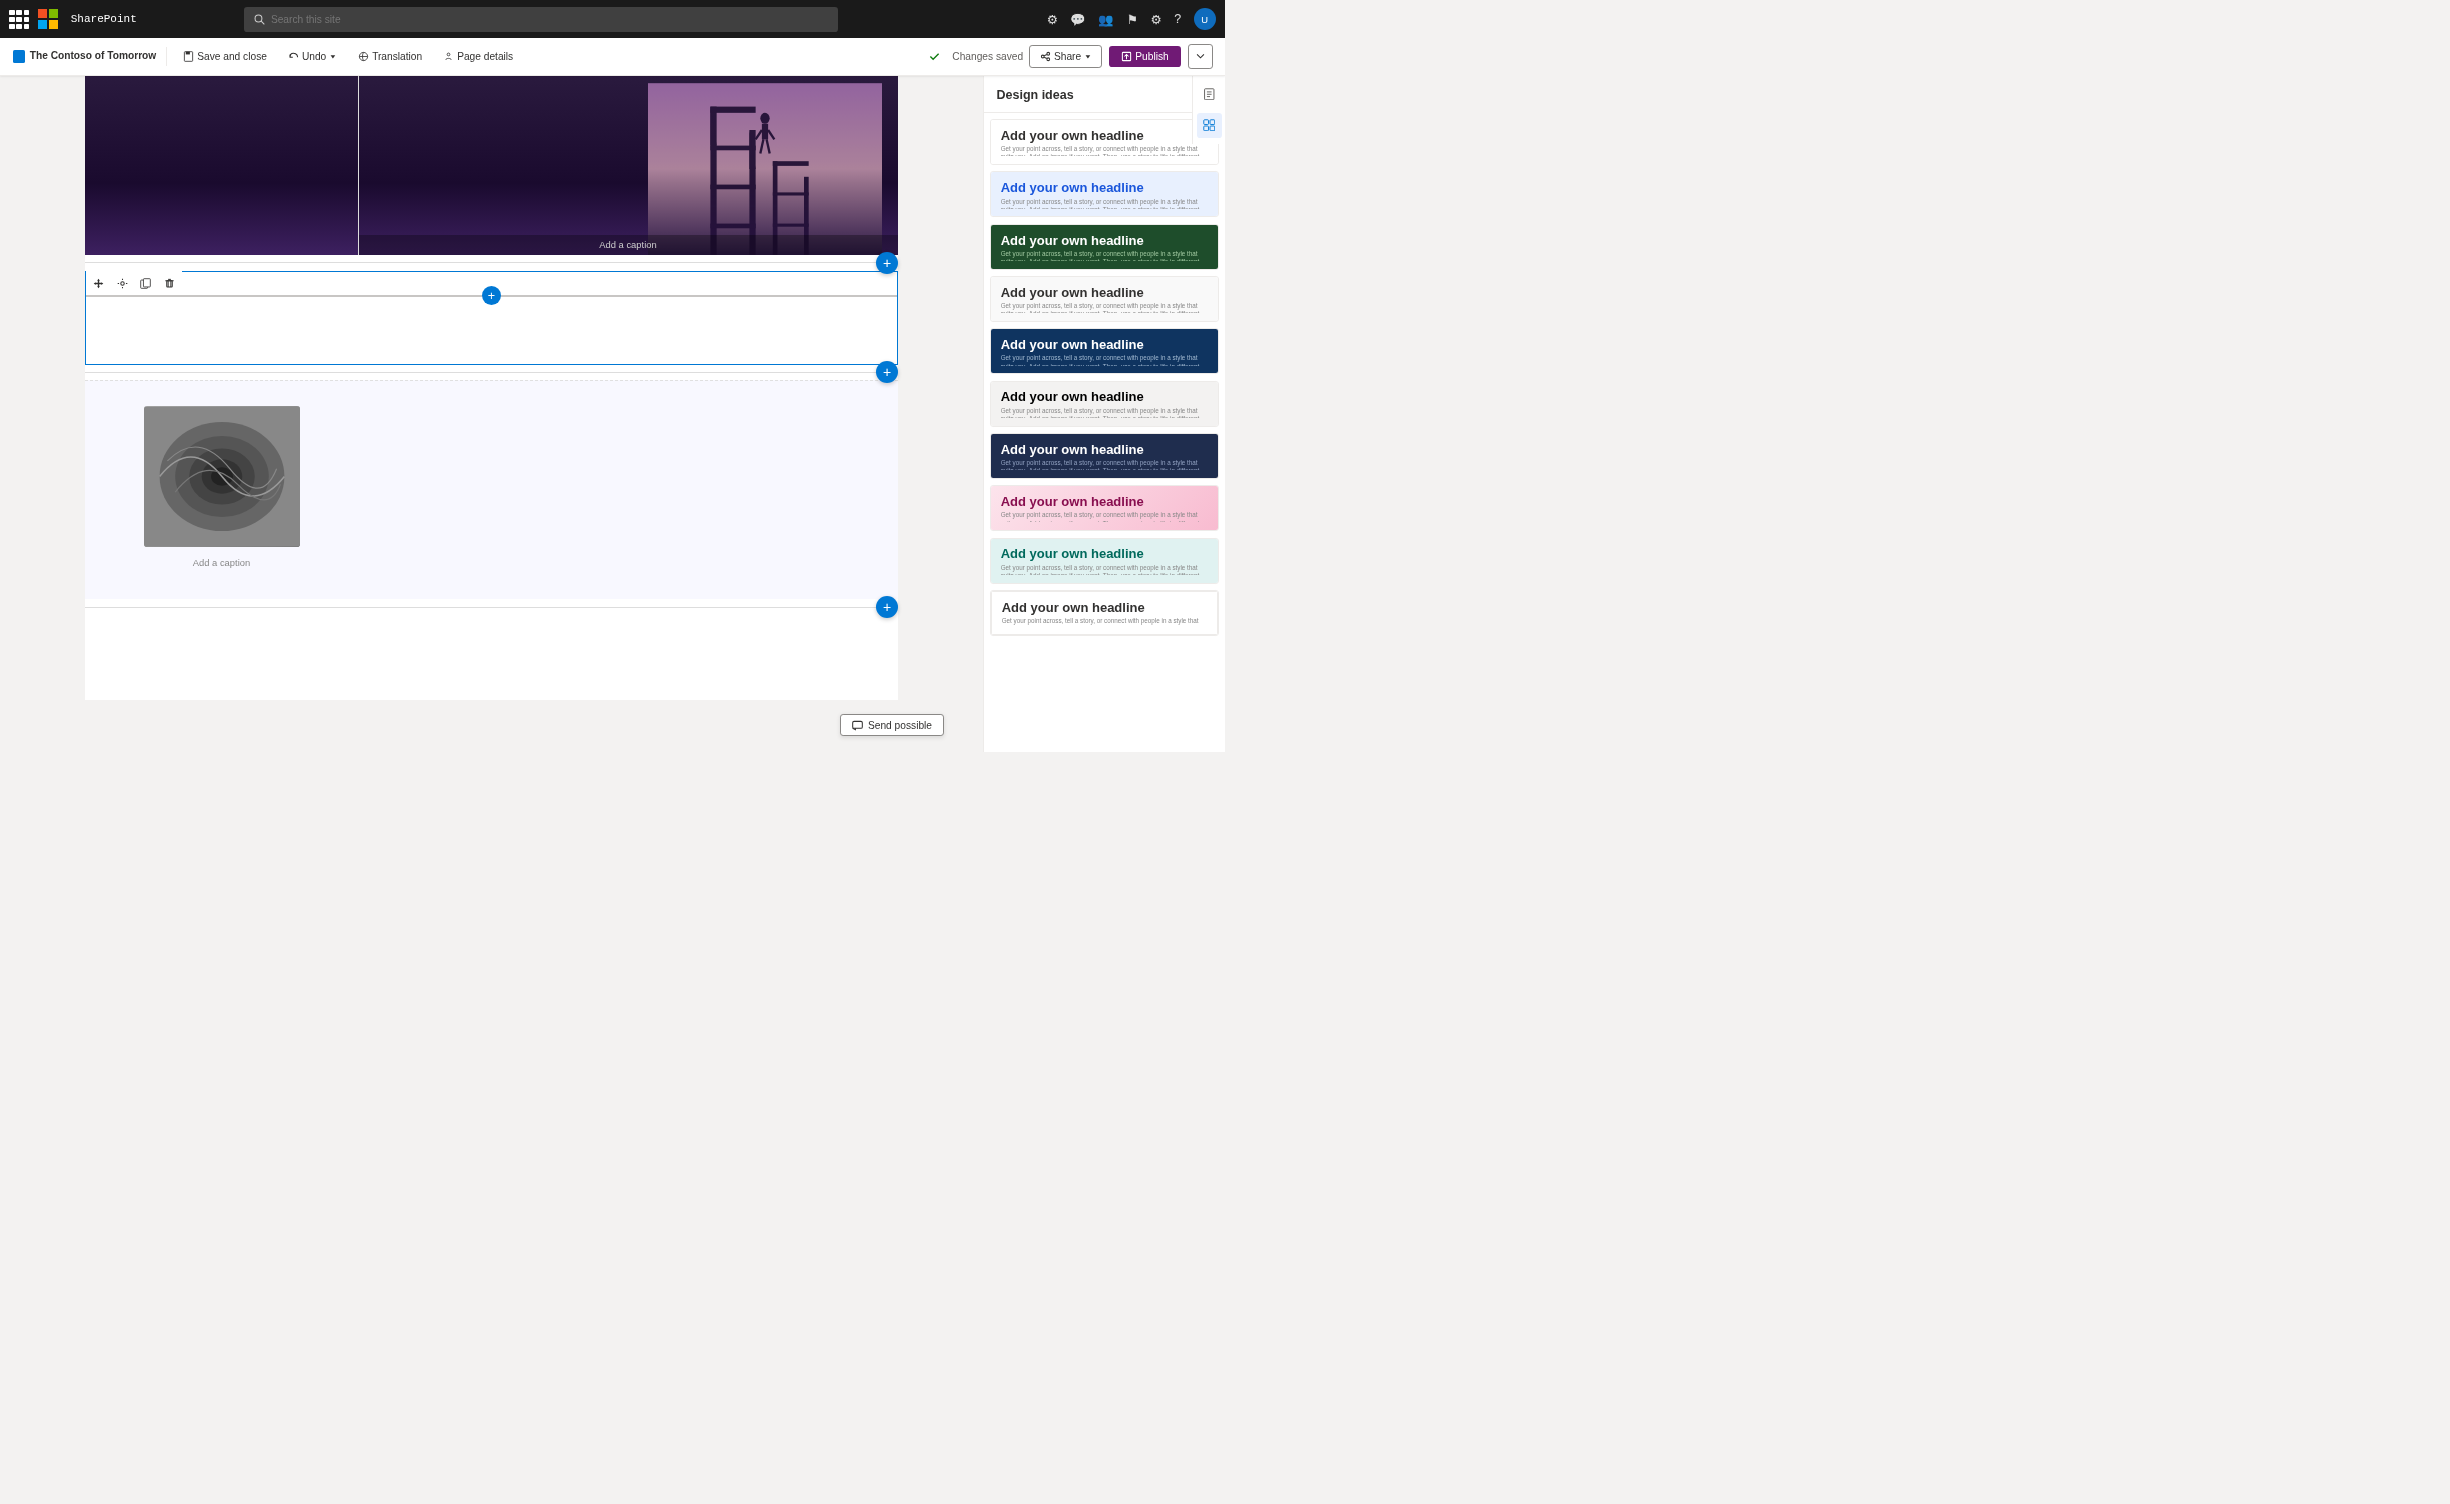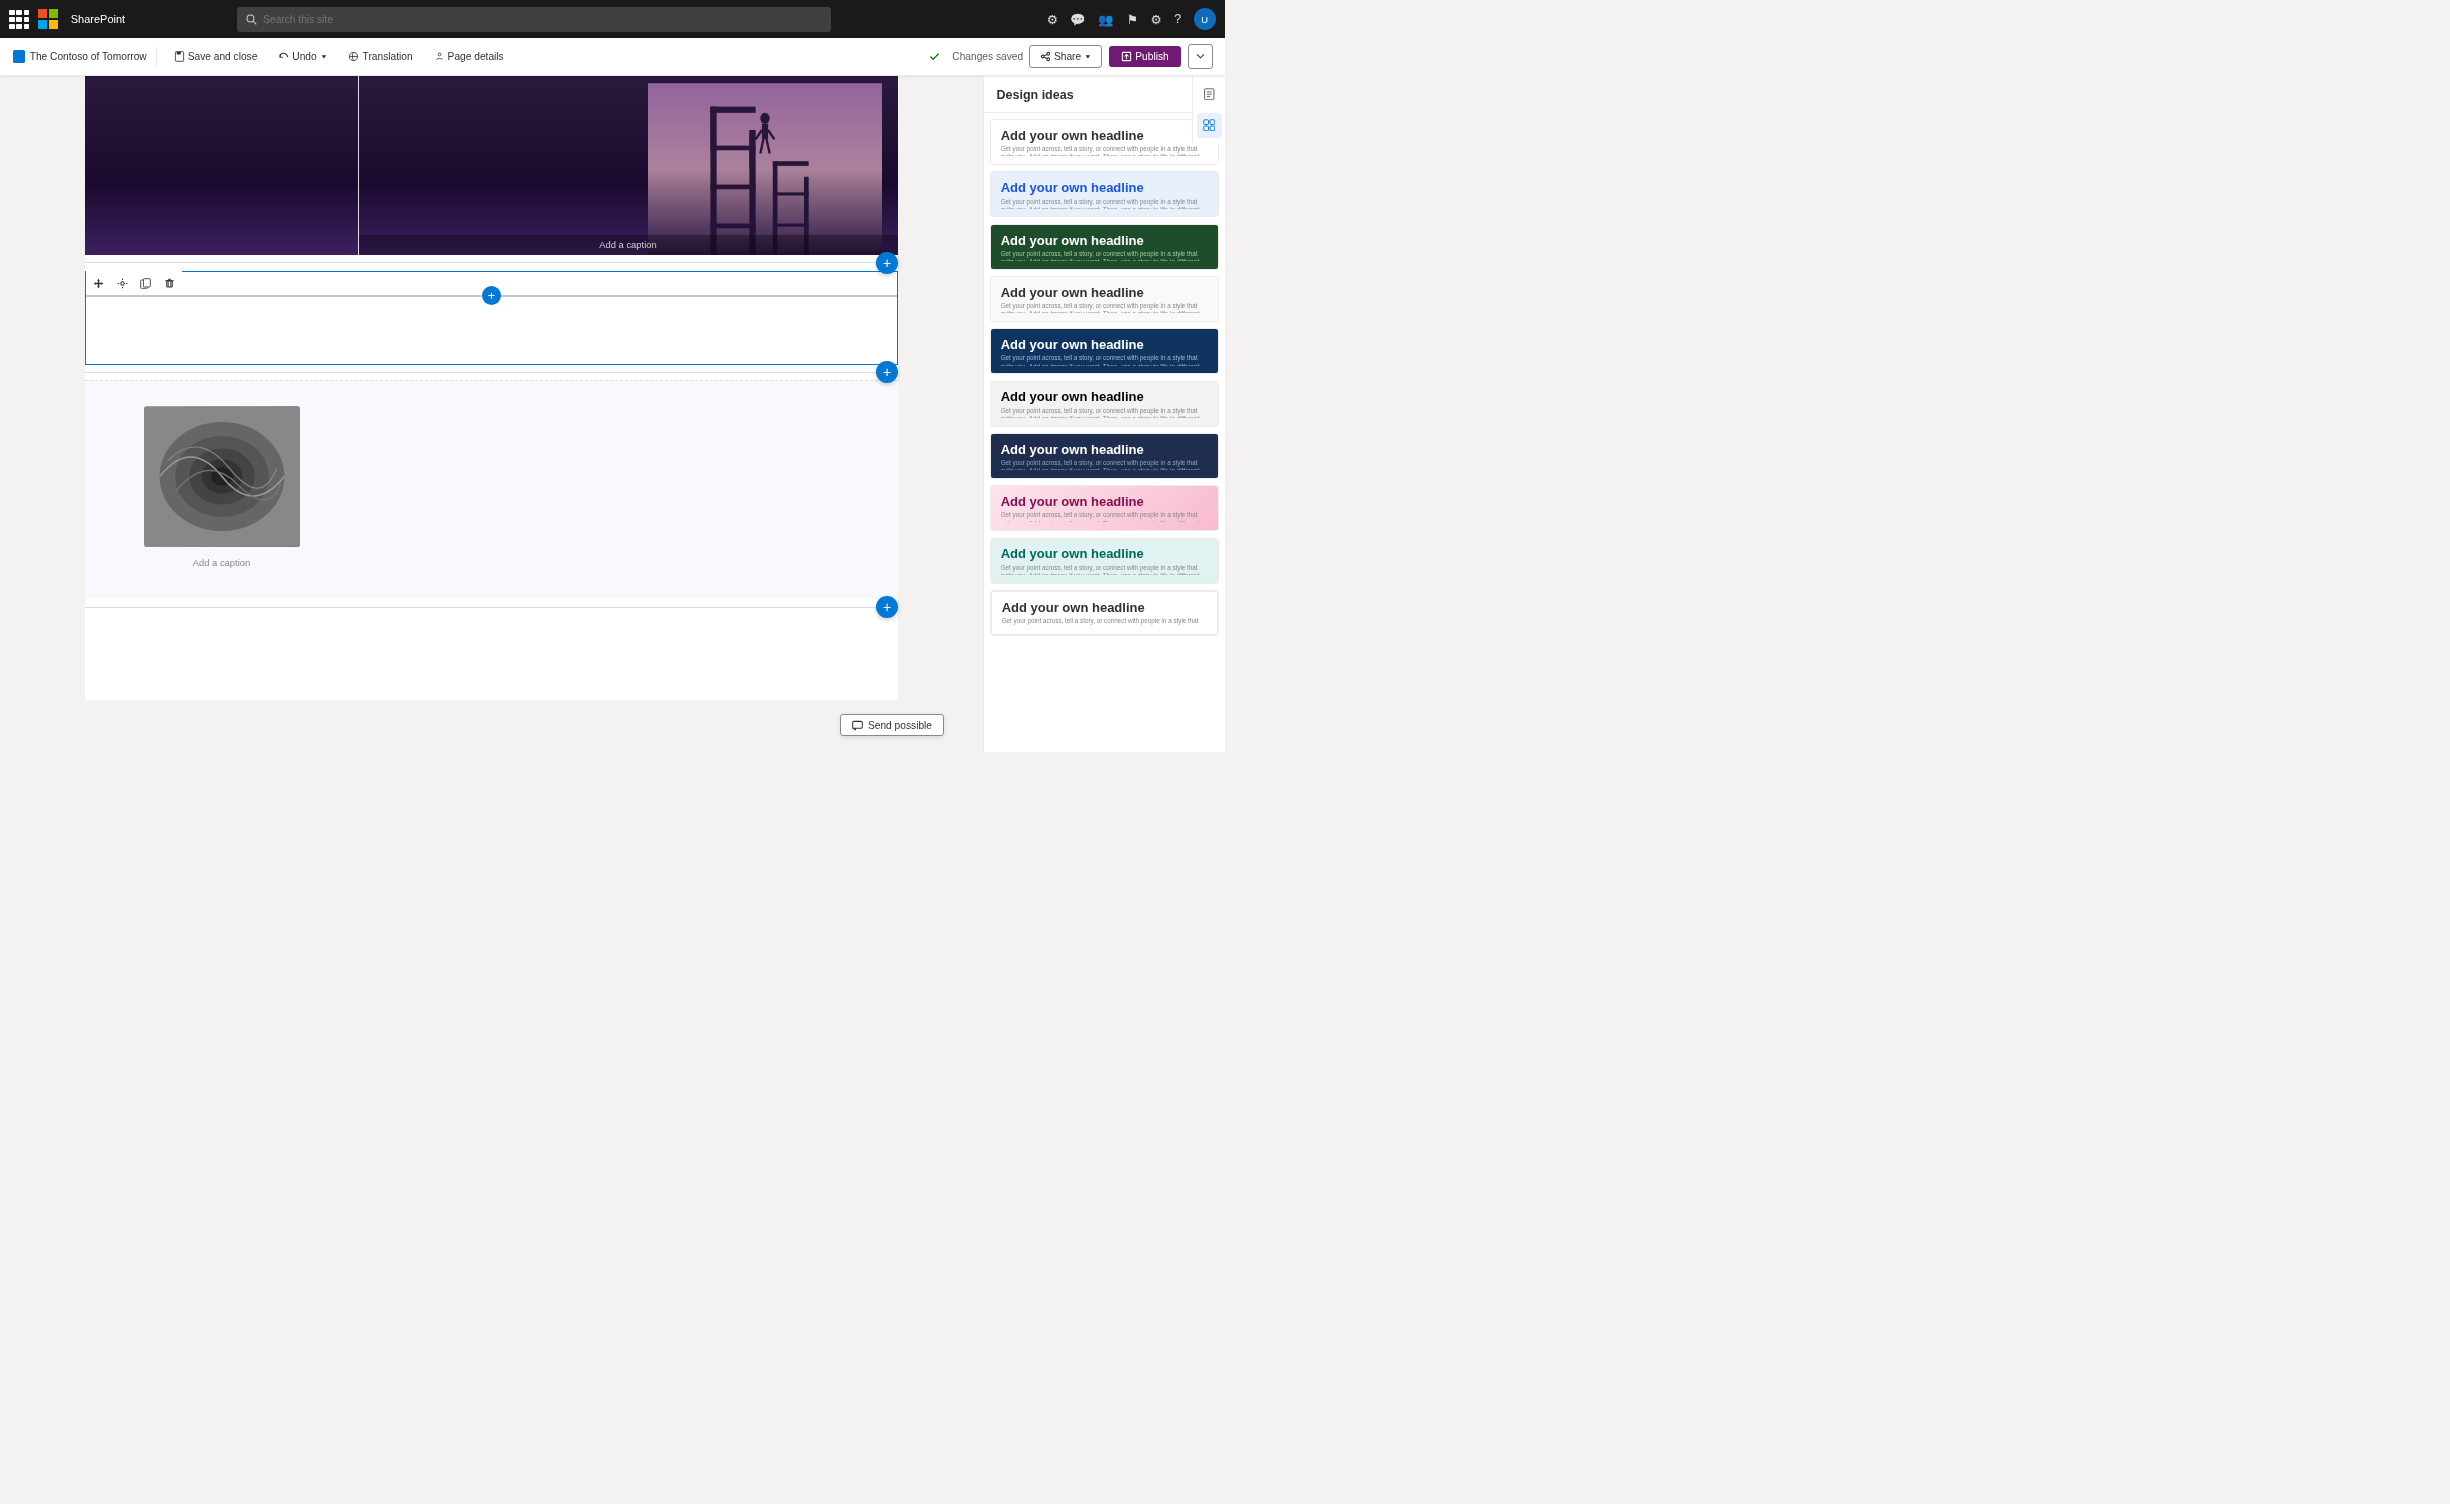--- a/index.html
+++ b/index.html
@@ -23,21 +23,21 @@
       cursor: pointer;
     }
     .waffle-dot { width: 5.5px; height: 5.5px; background: #fff; border-radius: 0.8px; }
     .ms-logo { display: flex; gap: 1.6px; margin-left: 3.1px; }
     .ms-logo-sq { width: 9.4px; height: 9.4px; }
     .ms-logo-sq.red { background: #f25022; }
     .ms-logo-sq.green { background: #7fba00; }
     .ms-logo-sq.blue { background: #00a4ef; }
     .ms-logo-sq.yellow { background: #ffb900; }
     .ms-logo-wrap { display: grid; grid-template-columns: 9.4px 9.4px; grid-template-rows: 9.4px 9.4px; gap: 1.6px; }
-    .app-name { color: #fff; font-size: 11px; margin-left: 6.3px; }
+    .app-name { color: #fff; font-size: 11px; margin-left: 6.3px; font-family: Liberation Mono, monospace; }
     .search-bar {
       flex: 1; max-width: 594px; margin: 0 auto;
       background: #404040;
       border-radius: 3.1px;
       display: flex; align-items: center;
       padding: 0 9.4px; height: 25px;
       color: #ccc; font-size: 10.2px; gap: 6.3px;
     }
     .search-bar input {
       background: transparent; border: none; outline: none;
@@ -54,22 +54,22 @@
       align-items: center;
       padding: 0 12.5px;
       gap: 6.3px;
       position: fixed;
       top: 38px; left: 0; right: 0;
       z-index: 99;
       border-bottom: 0.8px solid #edebe9;
       box-shadow: 0 0.8px 2.3px rgba(0,0,0,0.1);
     }
     .toolbar-brand {
-      display: flex; align-items: center; gap: 4.7px;
-      font-size: 10.2px; color: #323130;
+      display: flex; align-items: flex-start; gap: 4.7px;
+      font-size: 10.2px; color: #323130; font-weight: bold;
     }
     .brand-icon { width: 12.5px; height: 12.5px; background: #0078d4; border-radius: 1.6px; }
     .toolbar-btn {
       display: flex; align-items: center; gap: 3.1px;
       padding: 3.1px 6.3px; border-radius: 3.1px;
       font-size: 10.2px; color: #323130; cursor: pointer;
       border: 0.8px solid transparent;
     }
     .toolbar-btn svg, .toolbar-btn .icon { font-size: 11px; }
     .toolbar-sep { width: 0.8px; height: 19px; background: #edebe9; margin: 0 3.1px; }

